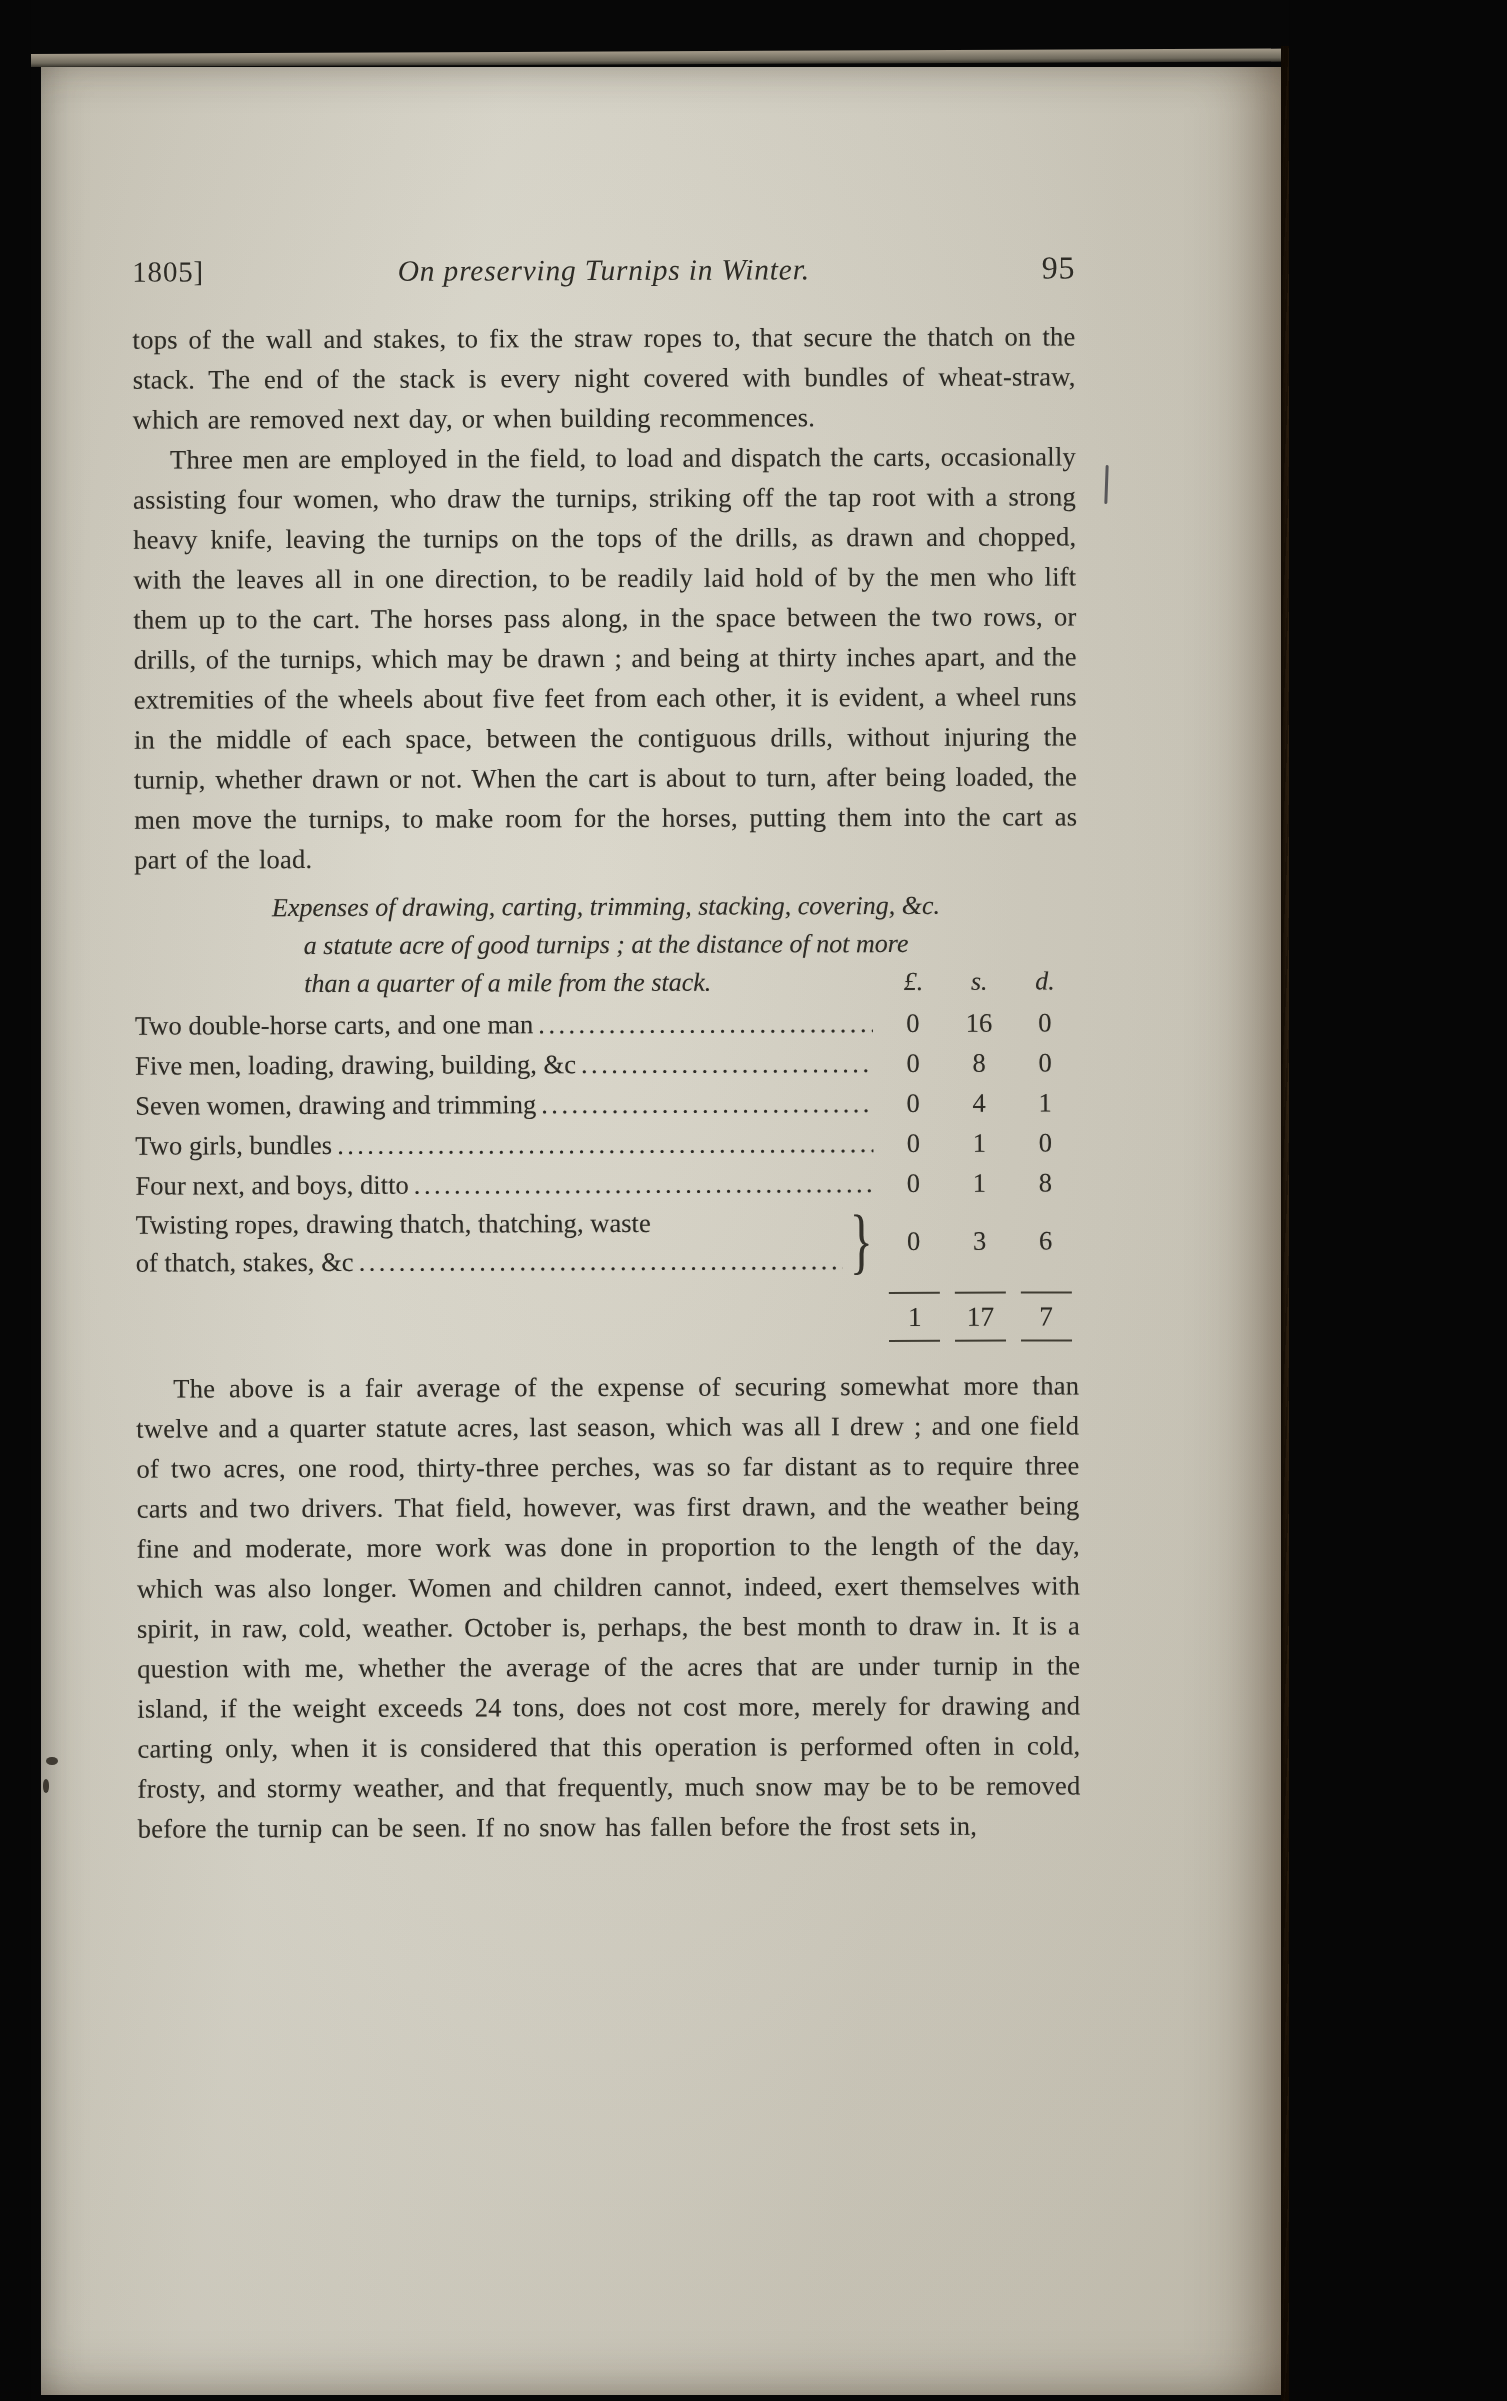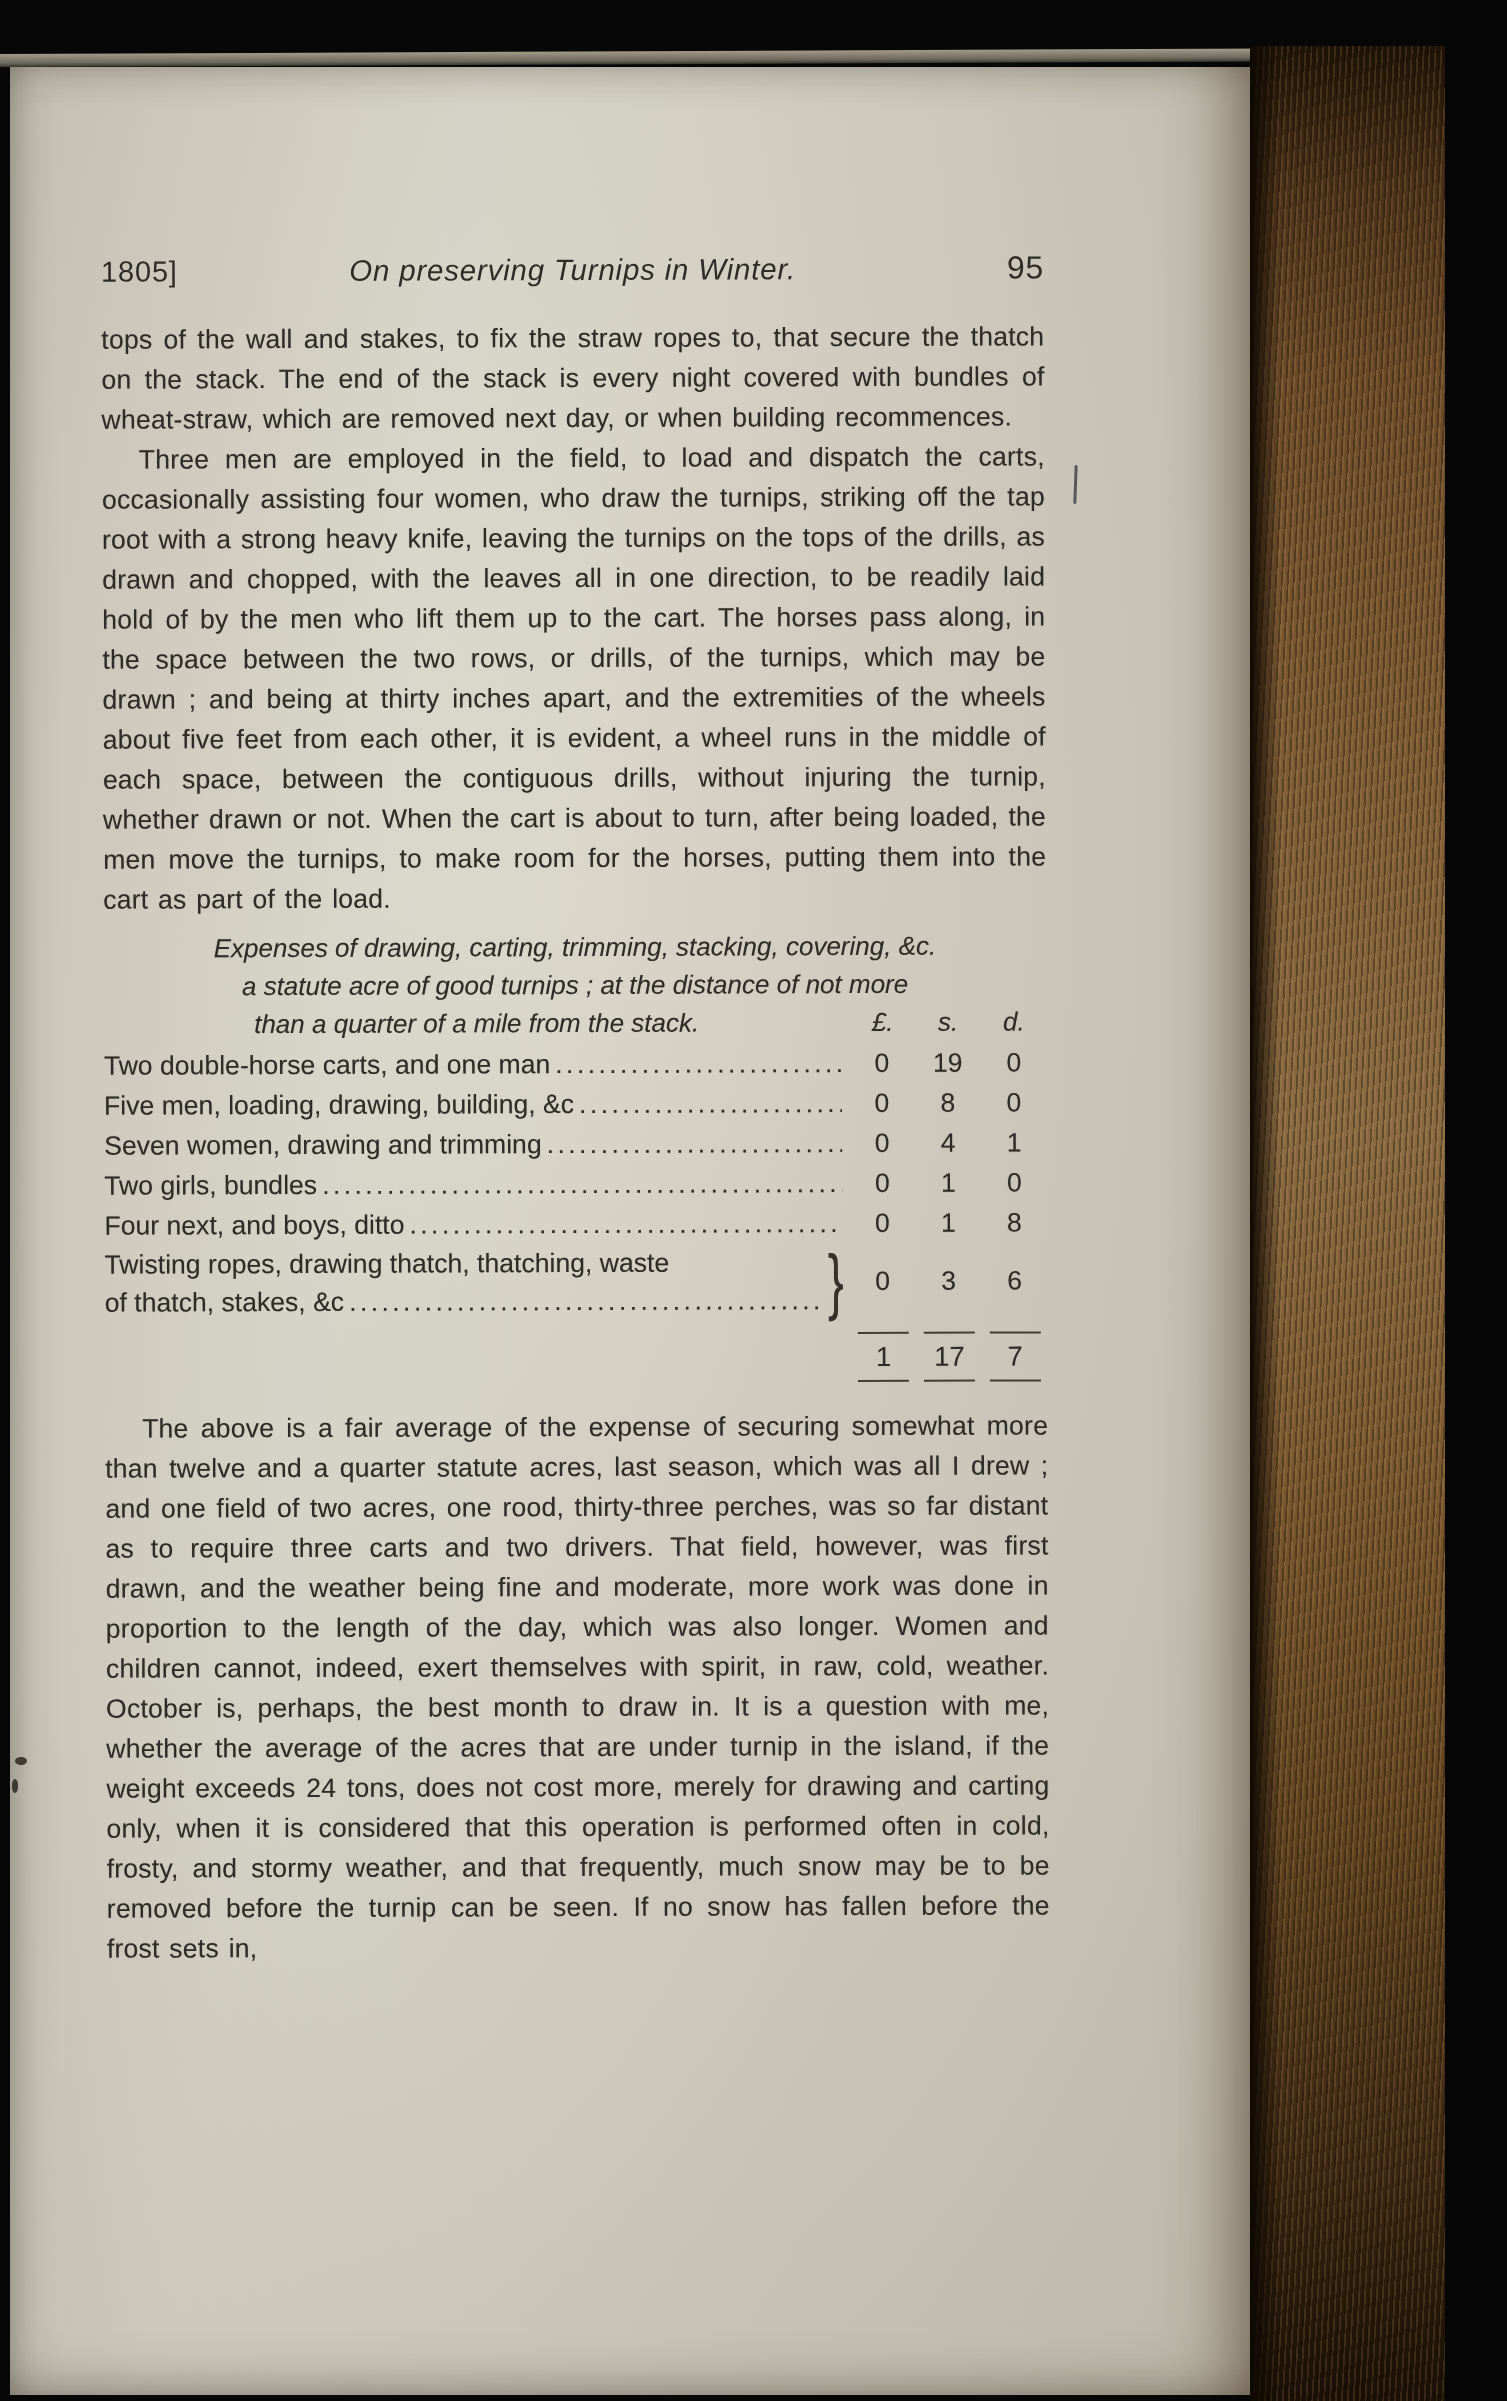--- a/index.html
+++ b/index.html
@@ -1,17 +1,17 @@
 <!DOCTYPE html>
 <html style="font-size:13.5px"><head>
 <meta charset="utf-8">
 <style>
   html,body{margin:0;padding:0;background:#060606;}
-  .scan{position:relative;width:1445px;height:2401px;background:#070707;overflow:hidden;
-        font-family:Liberation Sans, sans-serif;}
+  .scan{position:relative;width:1258px;height:2401px;background:#070707;overflow:hidden;
+        font-family:Liberation Serif, serif;margin-left:31px;}
   .top-strip{position:absolute;left:0;top:51px;width:1393px;height:12.7px;
         background:linear-gradient(180deg,#a39a89,#6e695c 70%,#3a372f);transform:rotate(-0.25deg);}
   .page{position:absolute;left:10px;top:67px;width:1240px;height:2328px;
         background:
           linear-gradient(98deg, rgba(120,105,80,0.10), rgba(255,255,250,0.06) 30%, rgba(120,105,80,0.08) 70%),
           radial-gradient(ellipse at 45% 35%, #dbd8cc 0%, #d0cdc1 55%, #c2beb0 100%);
         box-shadow: inset -51px 0 67px -34px rgba(70,50,30,.55),
                     inset 23.6px 0 46px -25px rgba(40,35,25,.38),
                     inset 0 -38px 59px -38px rgba(60,50,35,.35),
                     inset 0 25px 51px -38px rgba(60,50,35,.30);}
@@ -93,21 +93,21 @@
 
       <div class="expense-table">
           <div class="expense-row">
             <span class="row-label">
               <span class="lbl-line">
                 <span class="lbl-text">Two double-horse carts, and one man</span>
                 <span class="leader"></span>
               </span>
             </span>
             <span class="money">0</span>
-            <span class="money">19</span>
+            <span class="money">16</span>
             <span class="money">0</span>
           </div>
           <div class="expense-row">
             <span class="row-label">
               <span class="lbl-line">
                 <span class="lbl-text">Five men, loading, drawing, building, &amp;c</span>
                 <span class="leader"></span>
               </span>
             </span>
             <span class="money">0</span>

